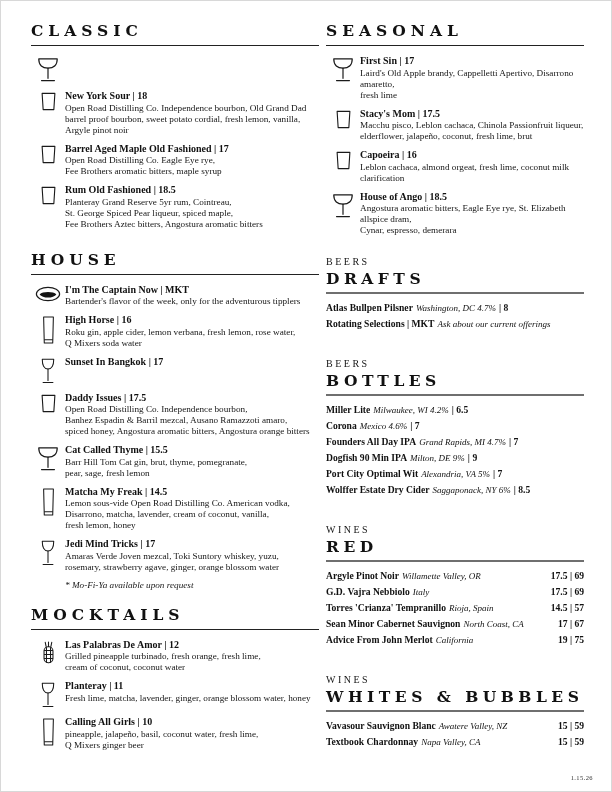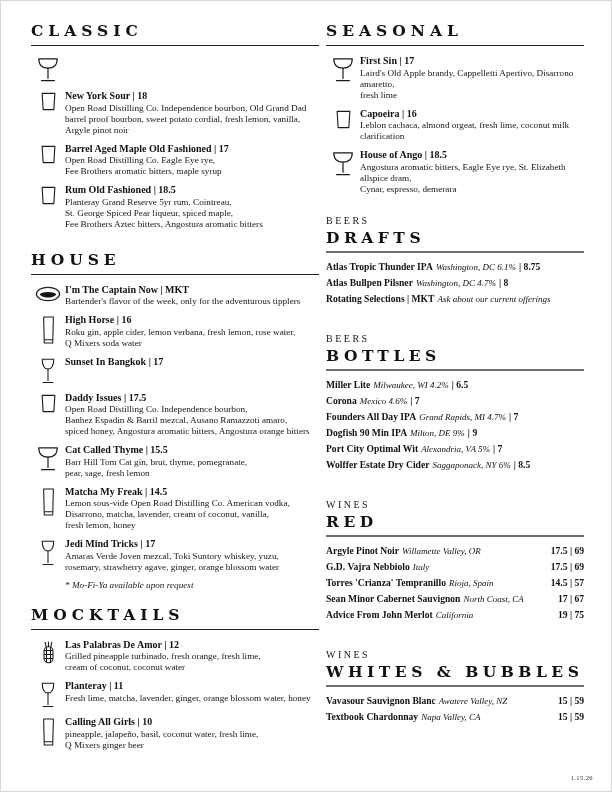--- a/index.html
+++ b/index.html
@@ -303,20 +303,32 @@
 fresh lime</div>
     </div>
   </div>
           <div class="cocktail">
     <div class="icon-cell">
               <svg width="17" height="19" viewBox="0 0 20 22">
                 <path d="M2.5 1.5 H17.5 L16.3 20.5 H3.7 Z"></path>
               </svg>
             </div>
     <div class="text-cell">
+      <div class="item-head"><span class="i-name">Stacy's Mom</span><span class="i-price">17.5</span></div>
+      <div class="item-desc">Macchu pisco, Leblon cachaca, Chinola Passionfruit liqueur,
+elderflower, jalapeño, coconut, fresh lime, brut</div>
+    </div>
+  </div>
+          <div class="cocktail">
+    <div class="icon-cell">
+              <svg width="17" height="19" viewBox="0 0 20 22">
+                <path d="M2.5 1.5 H17.5 L16.3 20.5 H3.7 Z"></path>
+              </svg>
+            </div>
+    <div class="text-cell">
       <div class="item-head"><span class="i-name">Capoeira</span><span class="i-price">16</span></div>
       <div class="item-desc">Leblon cachaca, almond orgeat, fresh lime, coconut milk clarification</div>
     </div>
   </div>
           <div class="cocktail">
     <div class="icon-cell">
               <svg width="24" height="26" viewBox="0 0 26 28">
                 <path d="M3 2 H23 C23 9 19 12 13 12 C7 12 3 9 3 2 Z"></path>
                 <line x1="13" y1="12" x2="13" y2="23"></line>
                 <line x1="6" y1="25.5" x2="20" y2="25.5"></line>
@@ -327,21 +339,20 @@
       <div class="item-desc">Angostura aromatic bitters, Eagle Eye rye, St. Elizabeth allspice dram,
 Cynar, espresso, demerara</div>
     </div>
   </div>
         </div>
   </section>
       <section class="listing">
     <div class="eyebrow">BEERS</div>
     <h3 class="listing-title">DRAFTS</h3>
     <div class="items">
-          <div class="beer-row"><span class="b-name">Atlas Tropic Thunder IPA</span><span class="b-detail">Washington, DC 6.1%</span><span class="b-price">8.75</span></div>
           <div class="beer-row"><span class="b-name">Atlas Bullpen Pilsner</span><span class="b-detail">Washington, DC 4.7%</span><span class="b-price">8</span></div>
           <div class="beer-row"><span class="b-name">Rotating Selections | MKT</span><span class="b-detail">Ask about our current offerings</span></div>
         </div>
   </section>
       <section class="listing">
     <div class="eyebrow">BEERS</div>
     <h3 class="listing-title">BOTTLES</h3>
     <div class="items">
           <div class="beer-row"><span class="b-name">Miller Lite</span><span class="b-detail">Milwaukee, WI 4.2%</span><span class="b-price">6.5</span></div>
           <div class="beer-row"><span class="b-name">Corona</span><span class="b-detail">Mexico 4.6%</span><span class="b-price">7</span></div>

